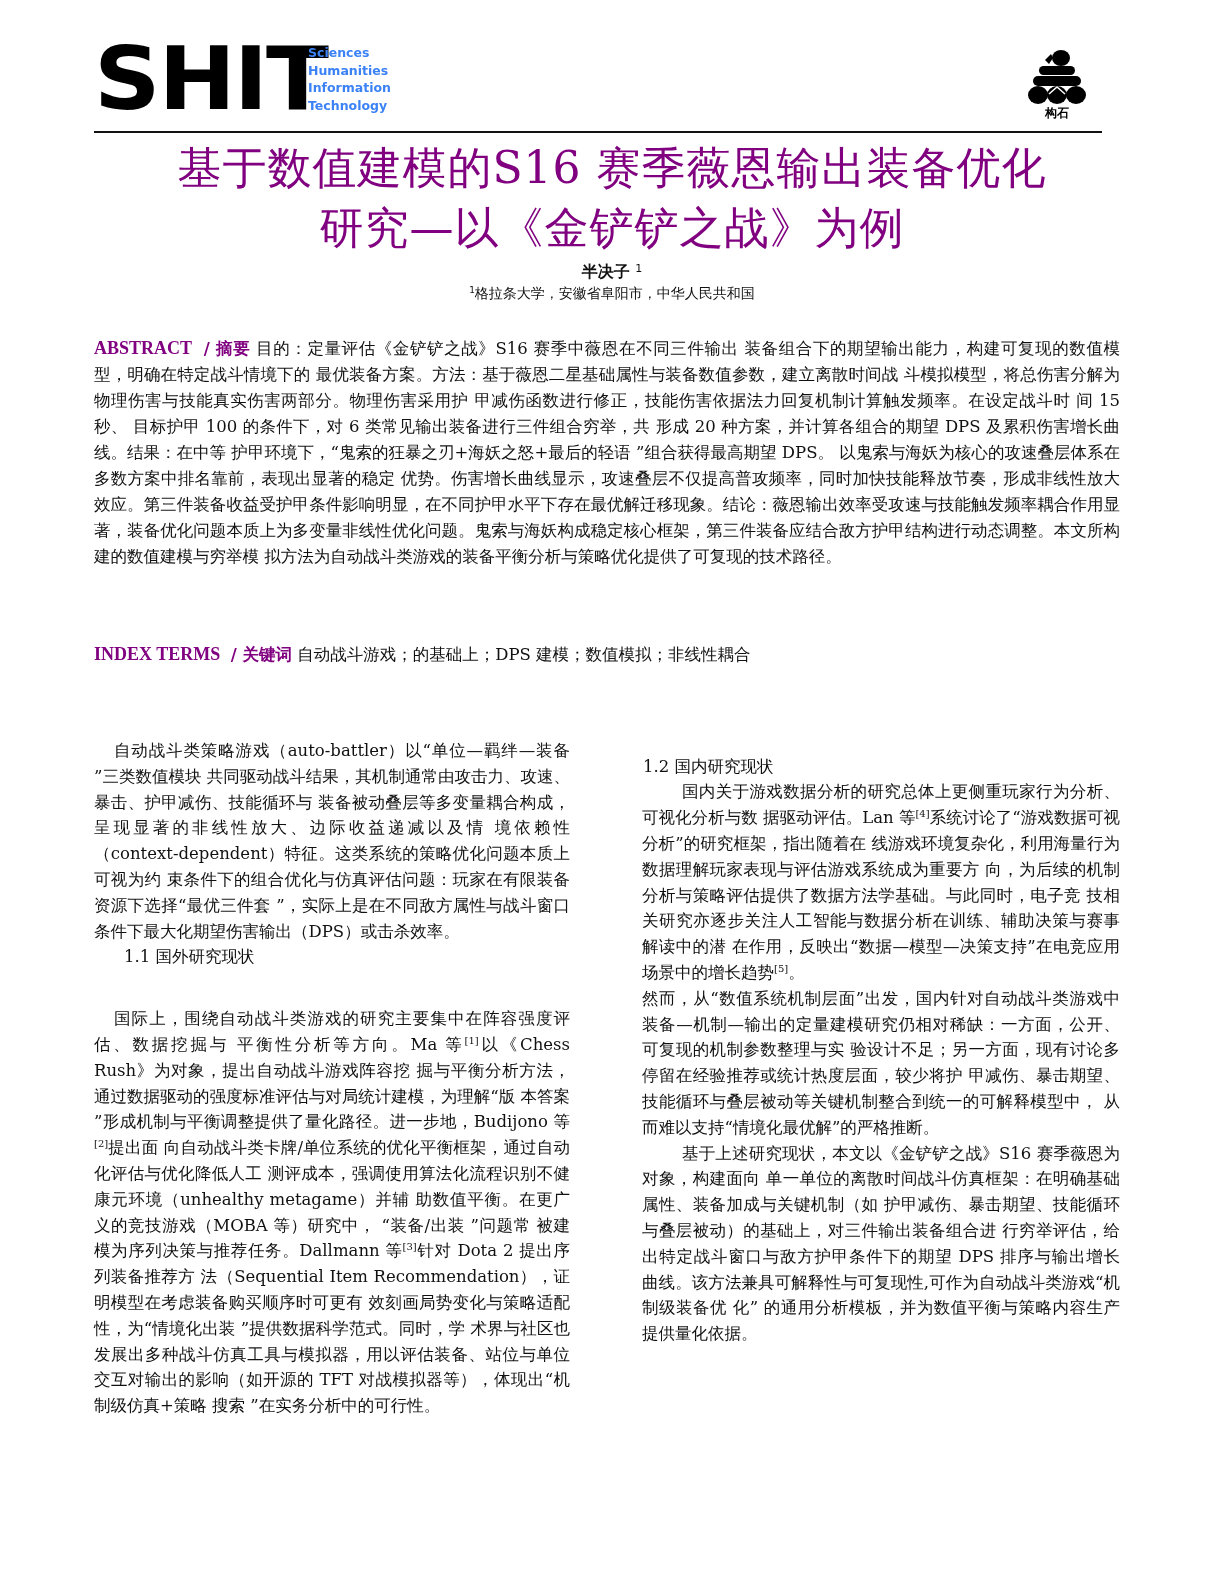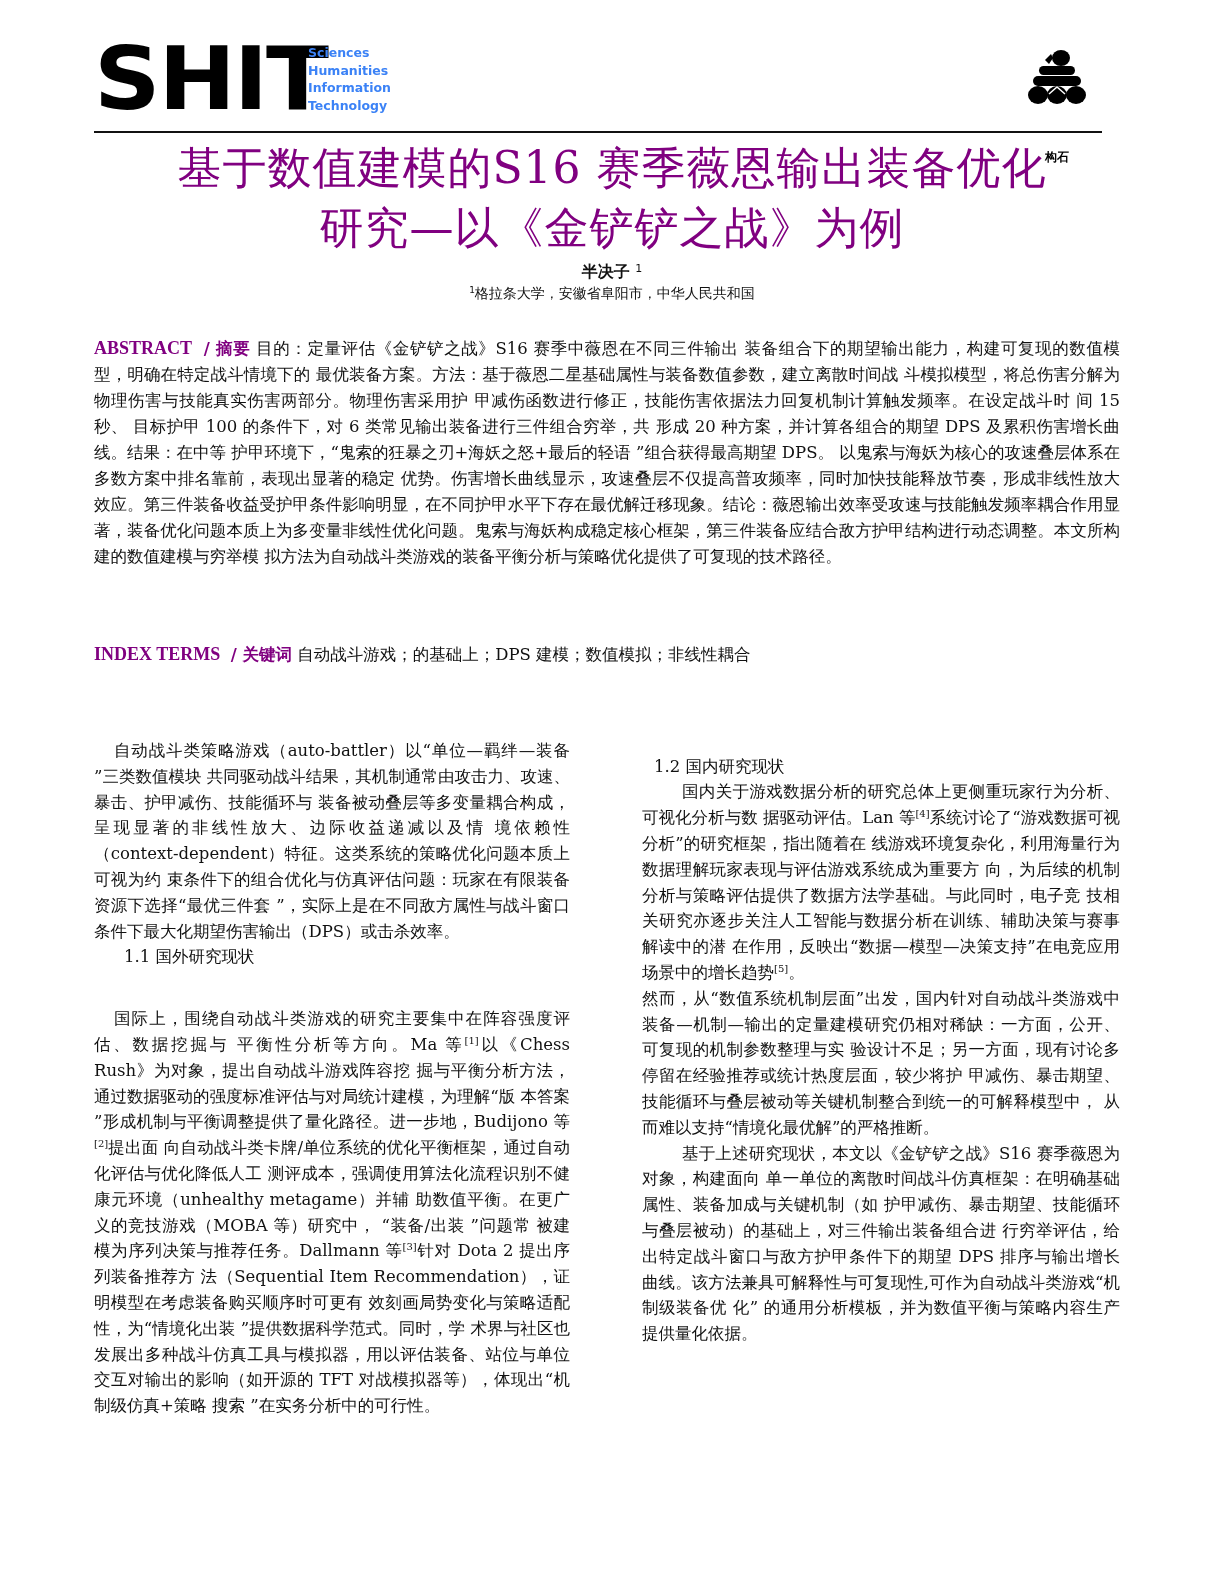--- a/index.html
+++ b/index.html
@@ -16,21 +16,21 @@
   }
   .logo-words {
     position: absolute; left: 214px; top: 4px;
     font-family: "DejaVu Sans", "Liberation Sans", sans-serif;
     font-weight: bold; font-size: 12.5px; line-height: 17.5px; color: #3b82f6;
   }
   .emblem { position: absolute; right: 10px; top: 4px; width: 70px; height: 82px; text-align: center; }
   .emblem svg { display: block; margin: 0 auto; }
   .emblem-label {
     font-family: Liberation Serif, serif;
-    font-weight: bold; font-size: 12px; line-height: 14px; color: #000; margin-top: 44px;
+    font-weight: bold; font-size: 12px; line-height: 14px; color: #000;
   }
   .rule { position: absolute; left: 94px; top: 131px; width: 1008px; height: 2px; background: #111; }
 
   .title {
     position: absolute; left: 0; width: 1224px; text-align: center;
     font-family: "DejaVu Serif", "Liberation Serif", serif;
     color: #800080; font-size: 44px; line-height: 60px; letter-spacing: 1px;
   }
   .title.l1 { top: 138px; }
   .title.l2 { top: 198px; }
@@ -56,21 +56,21 @@
   .index {
     position: absolute; left: 94px; top: 641px; width: 1026px;
     font-size: 16.5px; line-height: 26px;
   }
 
   .col { position: absolute; font-size: 16.5px; line-height: 25.8px; text-align: justify; }
   .col.left { left: 94px; top: 702px; width: 476px; }
   .col.right { left: 642px; top: 702px; width: 478px; }
   .sec-head { text-align: center; font-family: "Liberation Serif", "DejaVu Serif", serif; font-size: 17px; margin-bottom: 0; }
   .sub-head { margin-left: 30px; }
-  .sub-head.flush { margin-left: 12px; }
+  .sub-head.flush { margin-left: 1px; }
   p { margin: 0; }
   .ind1 { text-indent: 20px; margin-top: 36px; }
   .ind2 { text-indent: 40px; }
   sup.ref { font-size: 10px; vertical-align: 6px; line-height: 0; }
 </style>
 </head>
 <body>
 
 <div class="header">
   <div class="logo-big">SHIT</div>

